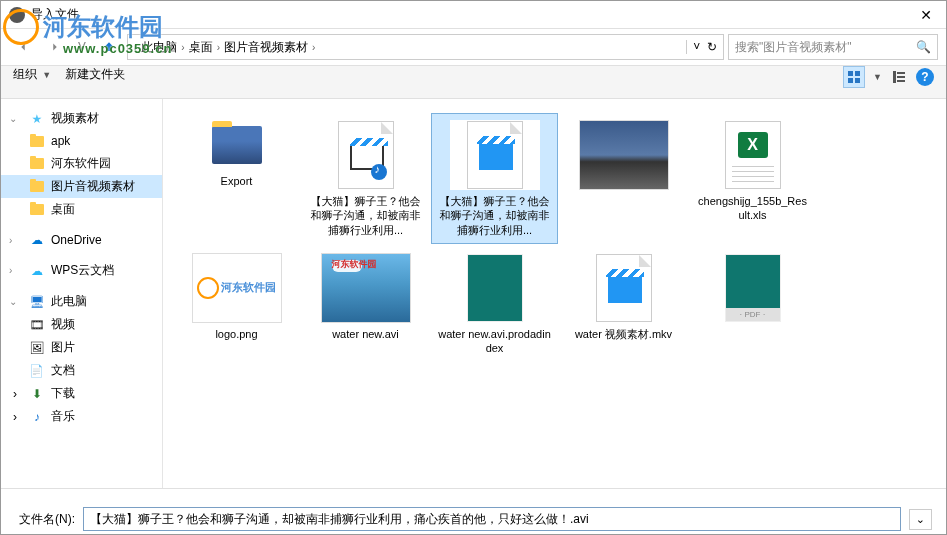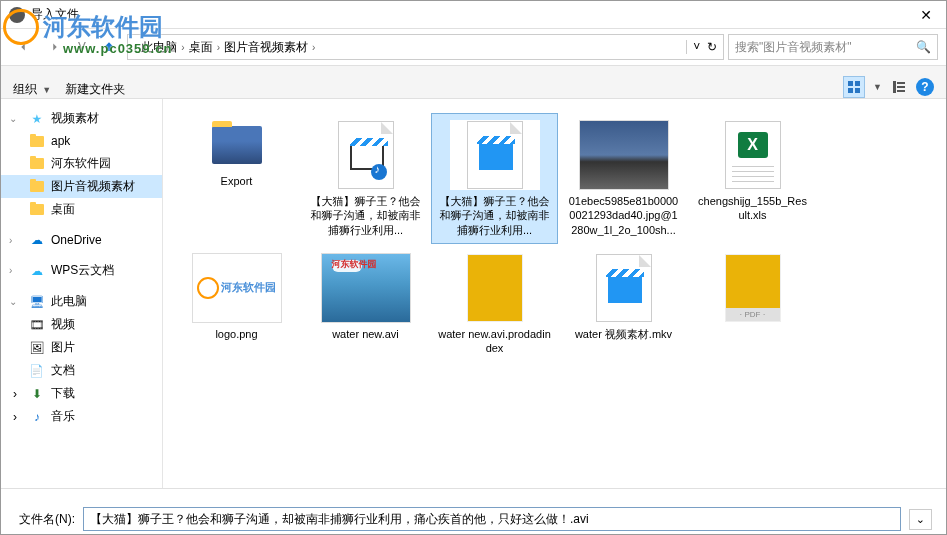--- a/index.html
+++ b/index.html
@@ -13,21 +13,21 @@
     .navbar { height: 36px; display: flex; align-items: center; padding: 0 8px; gap: 4px; }
     .nav-btn { width: 28px; height: 24px; display: inline-flex; align-items: center; justify-content: center; color: #888; }
     .nav-btn.drop { width: 18px; }
     .nav-btn svg { width: 14px; height: 14px; }
     .nav-up { color: #1976d2; }
     .breadcrumb { flex: 1; border: 1px solid #ccc; height: 26px; display: flex; align-items: center; padding: 0 6px; font-size: 12px; gap: 4px; }
     .breadcrumb .sep { color: #666; font-size: 10px; }
     .breadcrumb .refresh { margin-left: auto; border-left: 1px solid #ccc; padding-left: 6px; display:flex; align-items:center; gap:4px; }
     .searchbox { width: 210px; border: 1px solid #ccc; height: 26px; display: flex; align-items: center; padding: 0 6px; font-size: 12px; color: #888; }
     
-    .toolbar { height: 34px; background: #f5f5f5; border-top: 1px solid #e0e0e0; border-bottom: 1px solid #e0e0e0; display: flex; align-items: flex-end; padding: 0 12px; font-size: 12px; gap: 14px; }
+    .toolbar { height: 34px; background: #f5f5f5; border-top: 1px solid #e0e0e0; border-bottom: 1px solid #e0e0e0; display: flex; align-items: flex-start; padding: 0 12px; font-size: 12px; gap: 14px; }
     .toolbar .caret { color: #555; font-size: 9px; margin-left: 2px; }
     .toolbar-right { margin-left: auto; display: flex; gap: 6px; align-items: center; }
     .toolbar-icon { width: 22px; height: 22px; display: inline-flex; align-items: center; justify-content: center; border: 1px solid transparent; }
     .toolbar-icon.active { border-color: #98c3e8; background: #cce8ff; }
     .help-icon { width:18px; height:18px; border-radius:50%; background:#1e88e5; color:#fff; font-size:12px; font-weight:bold; display:inline-flex; align-items:center; justify-content:center; }
     
     .main { display: flex; height: 389px; }
     .sidebar { width: 162px; border-right: 1px solid #e5e5e5; padding: 8px 0; font-size: 12px; overflow-y: auto; }
     .sidebar-group { margin-bottom: 8px; }
     .sidebar-item { padding: 3px 8px 3px 28px; display: flex; align-items: center; gap: 6px; cursor: pointer; position: relative; }
@@ -70,21 +70,21 @@
     .th-sky { background: linear-gradient(#3a5a8a 0%, #5a7aa8 50%, #333 60%, #666 100%); }
     .th-bld { background: linear-gradient(#8ab4e8 0%, #c8d8f0 40%, #4a5a6a 42%, #2a3a4a 100%); }
     .th-bld.pix { background: linear-gradient(#9ac4f8 0%, #d8e8ff 38%, #3a4a5a 40%, #1a2a3a 100%); image-rendering: pixelated; }
     .th-xls { width: 56px; height: 68px; background: #fff; border: 1px solid #ccc; position: relative; }
     .th-xls .xbadge { position:absolute; top:10px; left:12px; width:30px; height:26px; background:#107c41; color:#fff; font-weight:bold; font-size:16px; display:flex; align-items:center; justify-content:center; border-radius:3px; }
     .th-xls .grid { position:absolute; bottom:6px; left:6px; right:6px; height:20px; background: repeating-linear-gradient(#fff,#fff 4px,#ccc 4px,#ccc 5px), repeating-linear-gradient(90deg,#fff,#fff 10px,#ccc 10px,#ccc 11px); }
     .th-ocean { background: linear-gradient(#6bb8e8 0%, #4a98c8 45%, #2a6a9a 100%); }
     .th-ocean .cloud { position:absolute; top:6px; left:10px; width:30px; height:12px; background:#fff; border-radius:6px; opacity:0.9; }
     .th-logo { display:flex; align-items:center; justify-content:center; font-size:11px; color:#4a90d9; font-weight:bold; white-space:nowrap; }
     .th-logo .ring { width:22px; height:22px; border:2px solid #ff9800; border-radius:50%; margin-right:2px; }
-    .th-blank { width:56px; height:68px; background:#eab308; border:1px solid #eee; position:relative; }
+    .th-blank { width:56px; height:68px; background:#0f766e; border:1px solid #eee; position:relative; }
     .th-blank .pdf-b { position:absolute; bottom:0; left:0; right:0; background:#e0e0e0; color:#888; font-size:8px; text-align:center; padding:2px; }
     .th-film { width:60px; height:50px; background:#222; position:relative; }
     .th-film::before, .th-film::after { content:''; position:absolute; top:0; bottom:0; width:8px; background: repeating-linear-gradient(#fff,#fff 4px,#222 4px,#222 8px); }
     .th-film::before { left:0; } .th-film::after { right:0; }
     .th-film .inner { position:absolute; top:4px; left:10px; right:10px; bottom:4px; background: linear-gradient(#6bb8e8,#2a6a9a); }
     .th-ocean.wm::after { content:'河东软件园'; position:absolute; top:4px; left:10px; font-size:9px; color:#d32f2f; font-weight:bold; }
   </style>
 </head>
 <body>
 
@@ -258,21 +258,20 @@
           <div class="thumb">
             <div class="th-vid-doc">
               <div class="corner"></div>
               <div class="th-clapper"></div>
             </div>
           </div>
           <div class="fname">【大猫】狮子王？他会和狮子沟通，却被南非捕狮行业利用...</div>
         </div>
         <div class="fileitem">
           <div class="thumb img th-sky"></div>
-          <div class="fname">01ebec5985e81b00000021293dad40.jpg@1280w_1l_2o_100sh...</div>
         </div>
         <div class="fileitem">
           <div class="thumb">
             <div class="th-xls">
               <div class="xbadge">X</div>
               <div class="grid"></div>
             </div>
           </div>
           <div class="fname">chengshijg_155b_Result.xls</div>
         </div>

